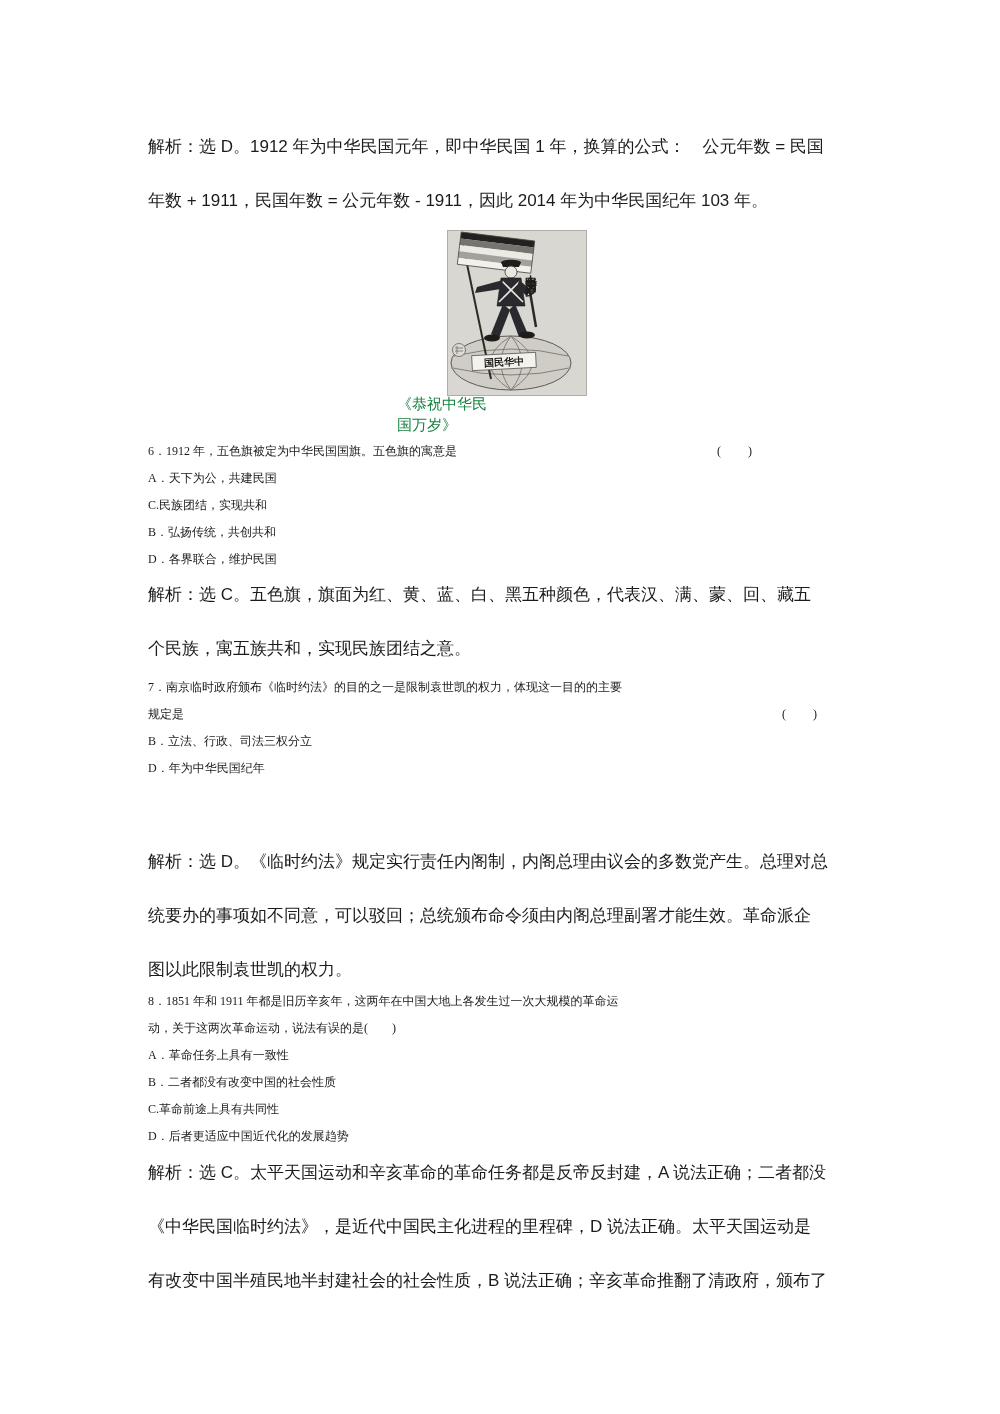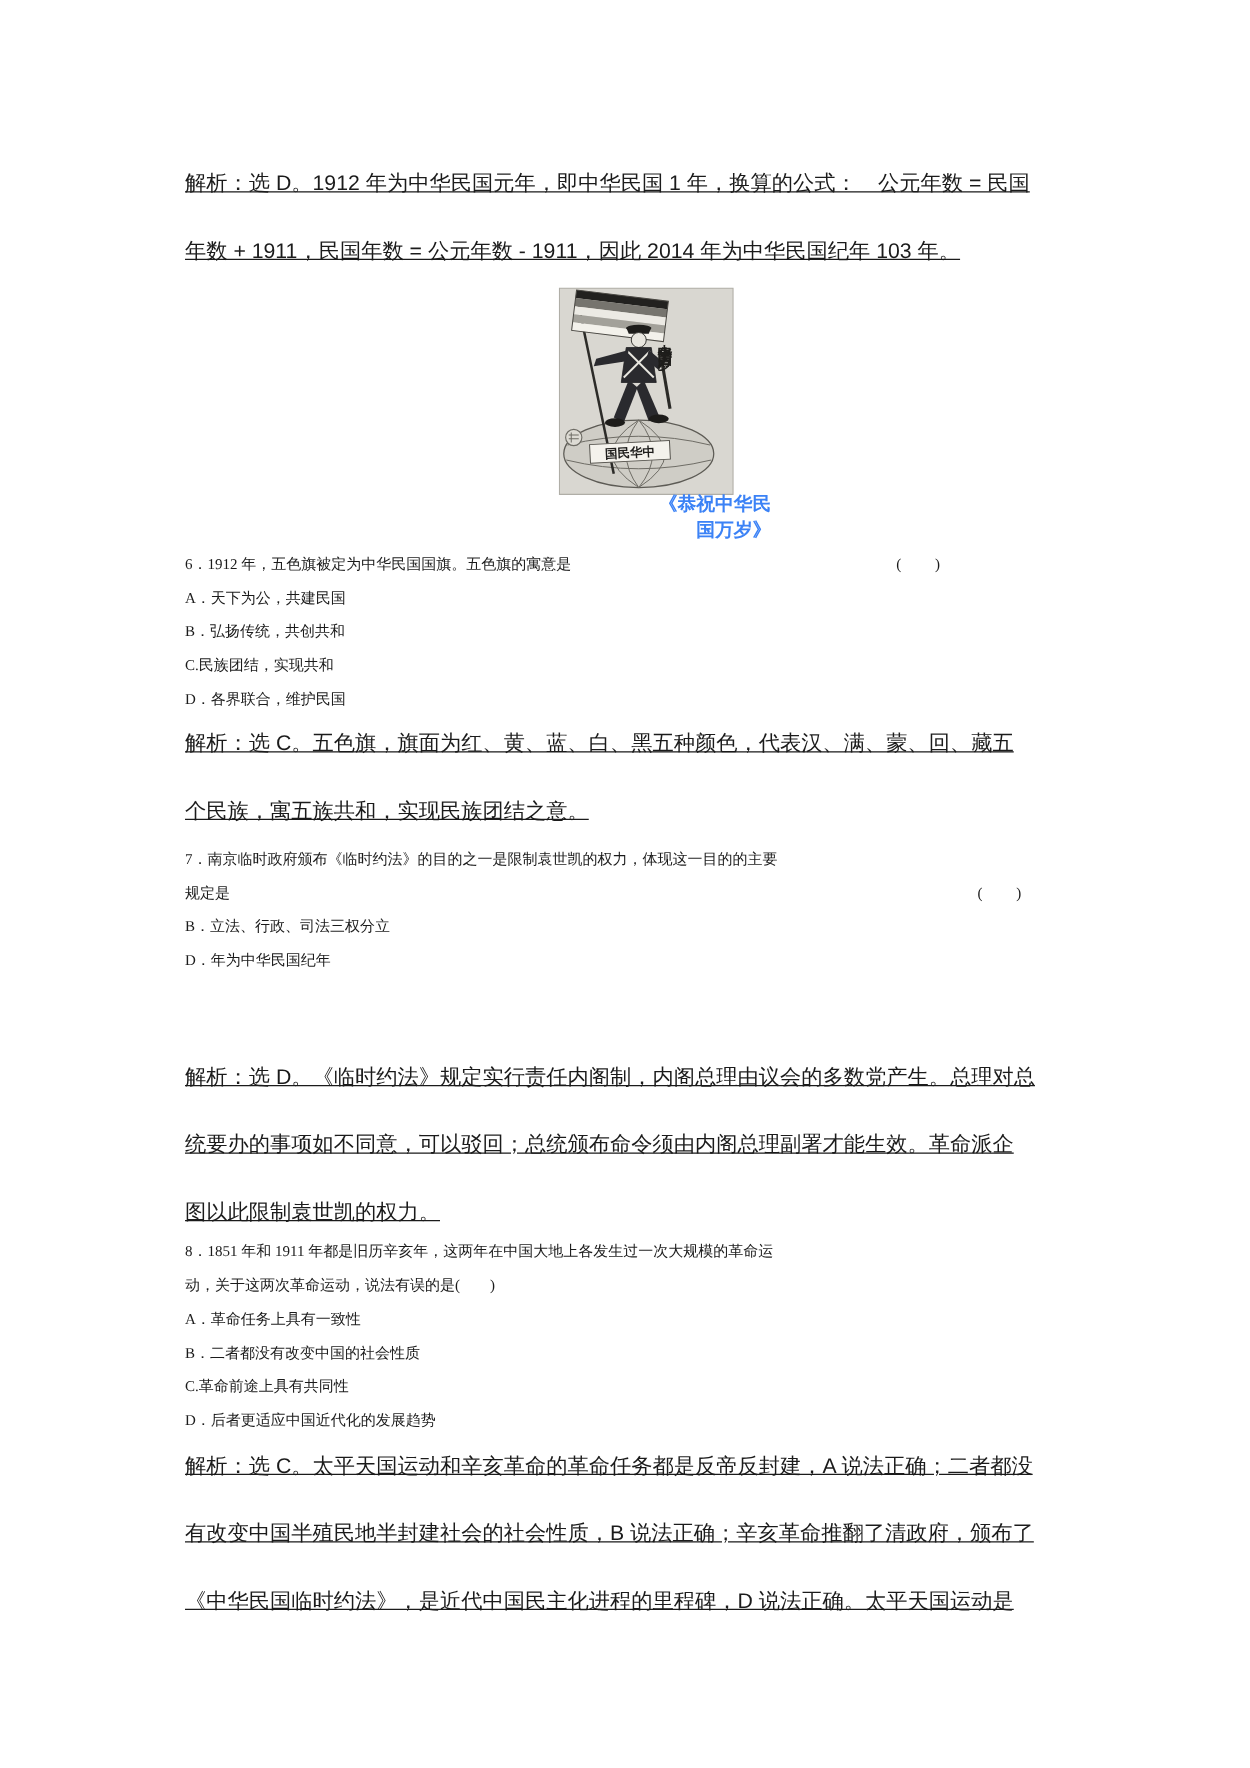--- a/index.html
+++ b/index.html
@@ -2,36 +2,36 @@
 <html><head>
 <meta charset="utf-8">
 <style>
   html,body{margin:0;padding:0;background:#ffffff;}
   .page{
     position:relative;width:1000px;height:1414px;background:#ffffff;
     color:#1b1b1b;font-family:"Liberation Serif","DejaVu Serif",serif;
     overflow:hidden;
   }
   .blk{position:absolute;left:148px;width:760px;}
-  .expl{font-family:"Liberation Sans","DejaVu Sans",sans-serif;font-size:17px;text-decoration:underline;}
+  .expl{font-family:"Liberation Sans","DejaVu Sans",sans-serif;font-size:17px;}
   .expl .ln{height:54px;line-height:54px;white-space:nowrap;}
   .q{font-size:12px;}
   .q .ln{height:27px;line-height:27px;white-space:nowrap;position:relative;}
   .bracket{position:absolute;line-height:27px;letter-spacing:1px;}
   .poster{position:absolute;left:447px;top:230px;width:140px;height:166px;}
   .poster svg{display:block;}
   .poster-side{
     position:absolute;left:76px;top:36px;
     writing-mode:vertical-rl;text-orientation:upright;
     font-size:11.5px;font-weight:700;letter-spacing:2px;color:#1e1d1b;
     font-family:"Liberation Serif","DejaVu Serif",serif;
   }
   .caption{
-    position:absolute;left:397px;top:394px;width:220px;text-align:right;
-    font-weight:700;font-size:15px;line-height:21px;color:#3b82f6;
+    position:absolute;left:397px;top:394px;width:220px;text-align:left;
+    font-weight:400;font-size:15px;line-height:21px;color:#15803d;
   }
   .caption .ln{white-space:nowrap;}
 </style>
 </head>
 <body>
 
 <div class="page">
 
   <div class="blk expl" style="top:120px">
     <div class="ln">解析：选 D。1912 年为中华民国元年，即中华民国 1 年，换算的公式：　公元年数 = 民国</div>
@@ -96,22 +96,22 @@
     <div class="ln">《恭祝中华民</div>
     <div class="ln">国万岁》</div>
   </div>
 
   <div class="blk q" style="top:438px">
     <div class="ln">
       <span>6．1912 年，五色旗被定为中华民国国旗。五色旗的寓意是</span>
       <span class="bracket" style="left:569px;top:0">(　　)</span>
     </div>
     <div class="ln">A．天下为公，共建民国</div>
+    <div class="ln">C.民族团结，实现共和</div>
     <div class="ln">B．弘扬传统，共创共和</div>
-    <div class="ln">C.民族团结，实现共和</div>
     <div class="ln">D．各界联合，维护民国</div>
   </div>
 
   <div class="blk expl" style="top:568px">
     <div class="ln">解析：选 C。五色旗，旗面为红、黄、蓝、白、黑五种颜色，代表汉、满、蒙、回、藏五</div>
     <div class="ln">个民族，寓五族共和，实现民族团结之意。</div>
   </div>
 
   <div class="blk q" style="top:674px">
     <div class="ln">7．南京临时政府颁布《临时约法》的目的之一是限制袁世凯的权力，体现这一目的的主要</div>
@@ -133,17 +133,17 @@
     <div class="ln">8．1851 年和 1911 年都是旧历辛亥年，这两年在中国大地上各发生过一次大规模的革命运</div>
     <div class="ln">动，关于这两次革命运动，说法有误的是(　　)</div>
     <div class="ln">A．革命任务上具有一致性</div>
     <div class="ln">B．二者都没有改变中国的社会性质</div>
     <div class="ln">C.革命前途上具有共同性</div>
     <div class="ln">D．后者更适应中国近代化的发展趋势</div>
   </div>
 
   <div class="blk expl" style="top:1146px">
     <div class="ln">解析：选 C。太平天国运动和辛亥革命的革命任务都是反帝反封建，A 说法正确；二者都没</div>
+    <div class="ln">《中华民国临时约法》，是近代中国民主化进程的里程碑，D 说法正确。太平天国运动是</div>
     <div class="ln">有改变中国半殖民地半封建社会的社会性质，B 说法正确；辛亥革命推翻了清政府，颁布了</div>
-    <div class="ln">《中华民国临时约法》，是近代中国民主化进程的里程碑，D 说法正确。太平天国运动是</div>
   </div>
 
 </div>
 
 </body></html>

